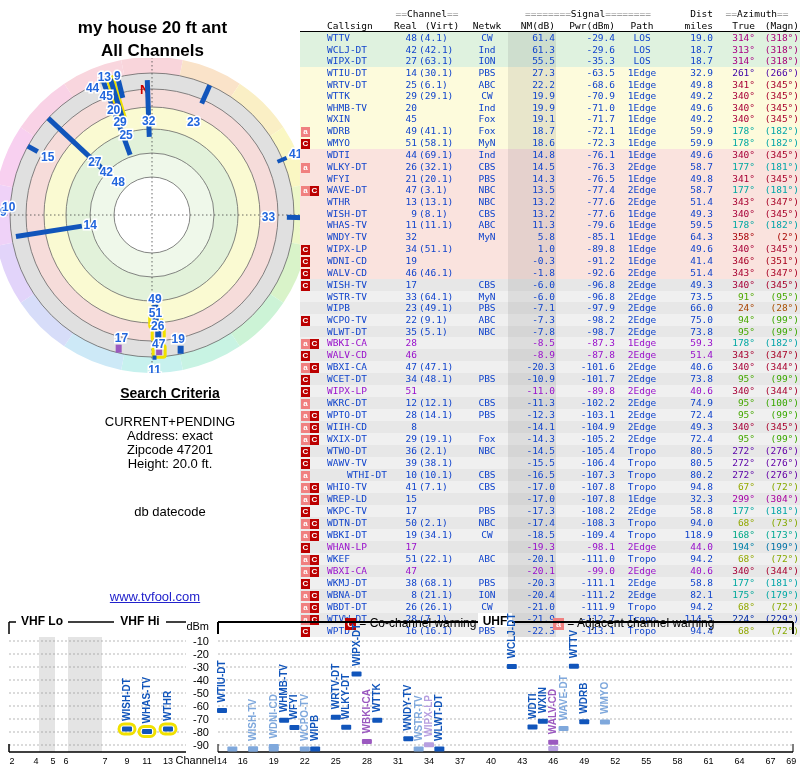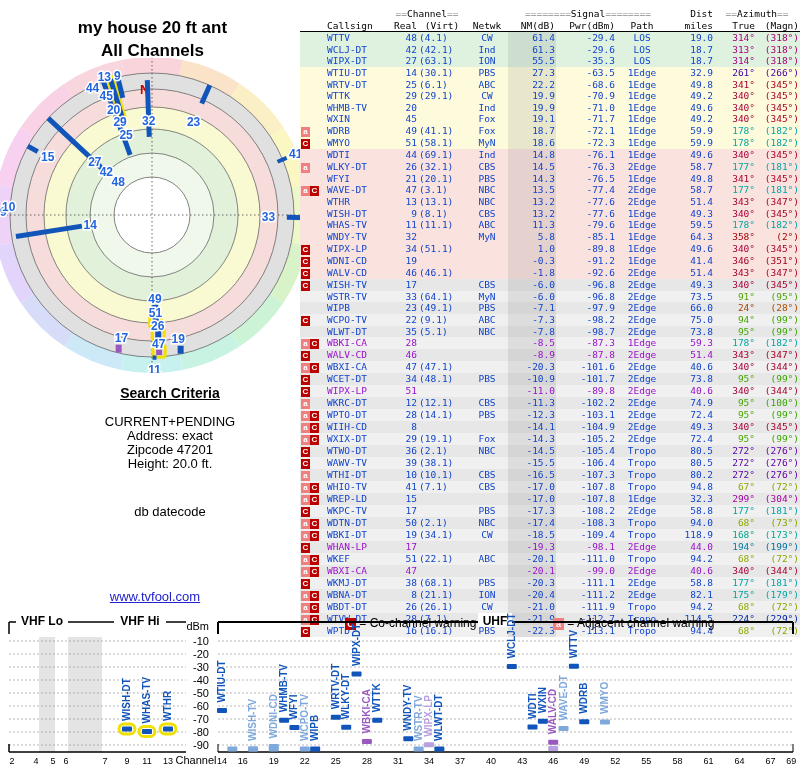--- a/index.html
+++ b/index.html
@@ -649,21 +649,21 @@
           <td class="c" style="color: rgb(17, 68, 204);"></td>
           <td class="r nm" style="color: rgb(17, 68, 204);">-15.5</td>
           <td class="r" style="color: rgb(17, 68, 204);">-106.4</td>
           <td class="c" style="color: rgb(17, 68, 204);">Tropo</td>
           <td class="r" style="color: rgb(17, 68, 204);">80.5</td>
           <td class="r" style="color: rgb(90, 0, 168);">272°</td>
           <td class="r" style="color: rgb(101, 0, 168);">(276°)</td>
         </tr>
         <tr class="graya">
           <td class=""><span class="wa">a</span></td>
-          <td class="" style="color: rgb(17, 68, 204);">WTHI-DT</td>
+          <td class="" style="color: rgb(17, 68, 204); text-align: right;">WTHI-DT</td>
           <td class="r" style="color: rgb(17, 68, 204);">10</td>
           <td class="" style="color: rgb(17, 68, 204);">(10.1)</td>
           <td class="c" style="color: rgb(17, 68, 204);">CBS</td>
           <td class="r nm" style="color: rgb(17, 68, 204);">-16.5</td>
           <td class="r" style="color: rgb(17, 68, 204);">-107.3</td>
           <td class="c" style="color: rgb(17, 68, 204);">Tropo</td>
           <td class="r" style="color: rgb(17, 68, 204);">80.2</td>
           <td class="r" style="color: rgb(90, 0, 168);">272°</td>
           <td class="r" style="color: rgb(101, 0, 168);">(276°)</td>
         </tr>

